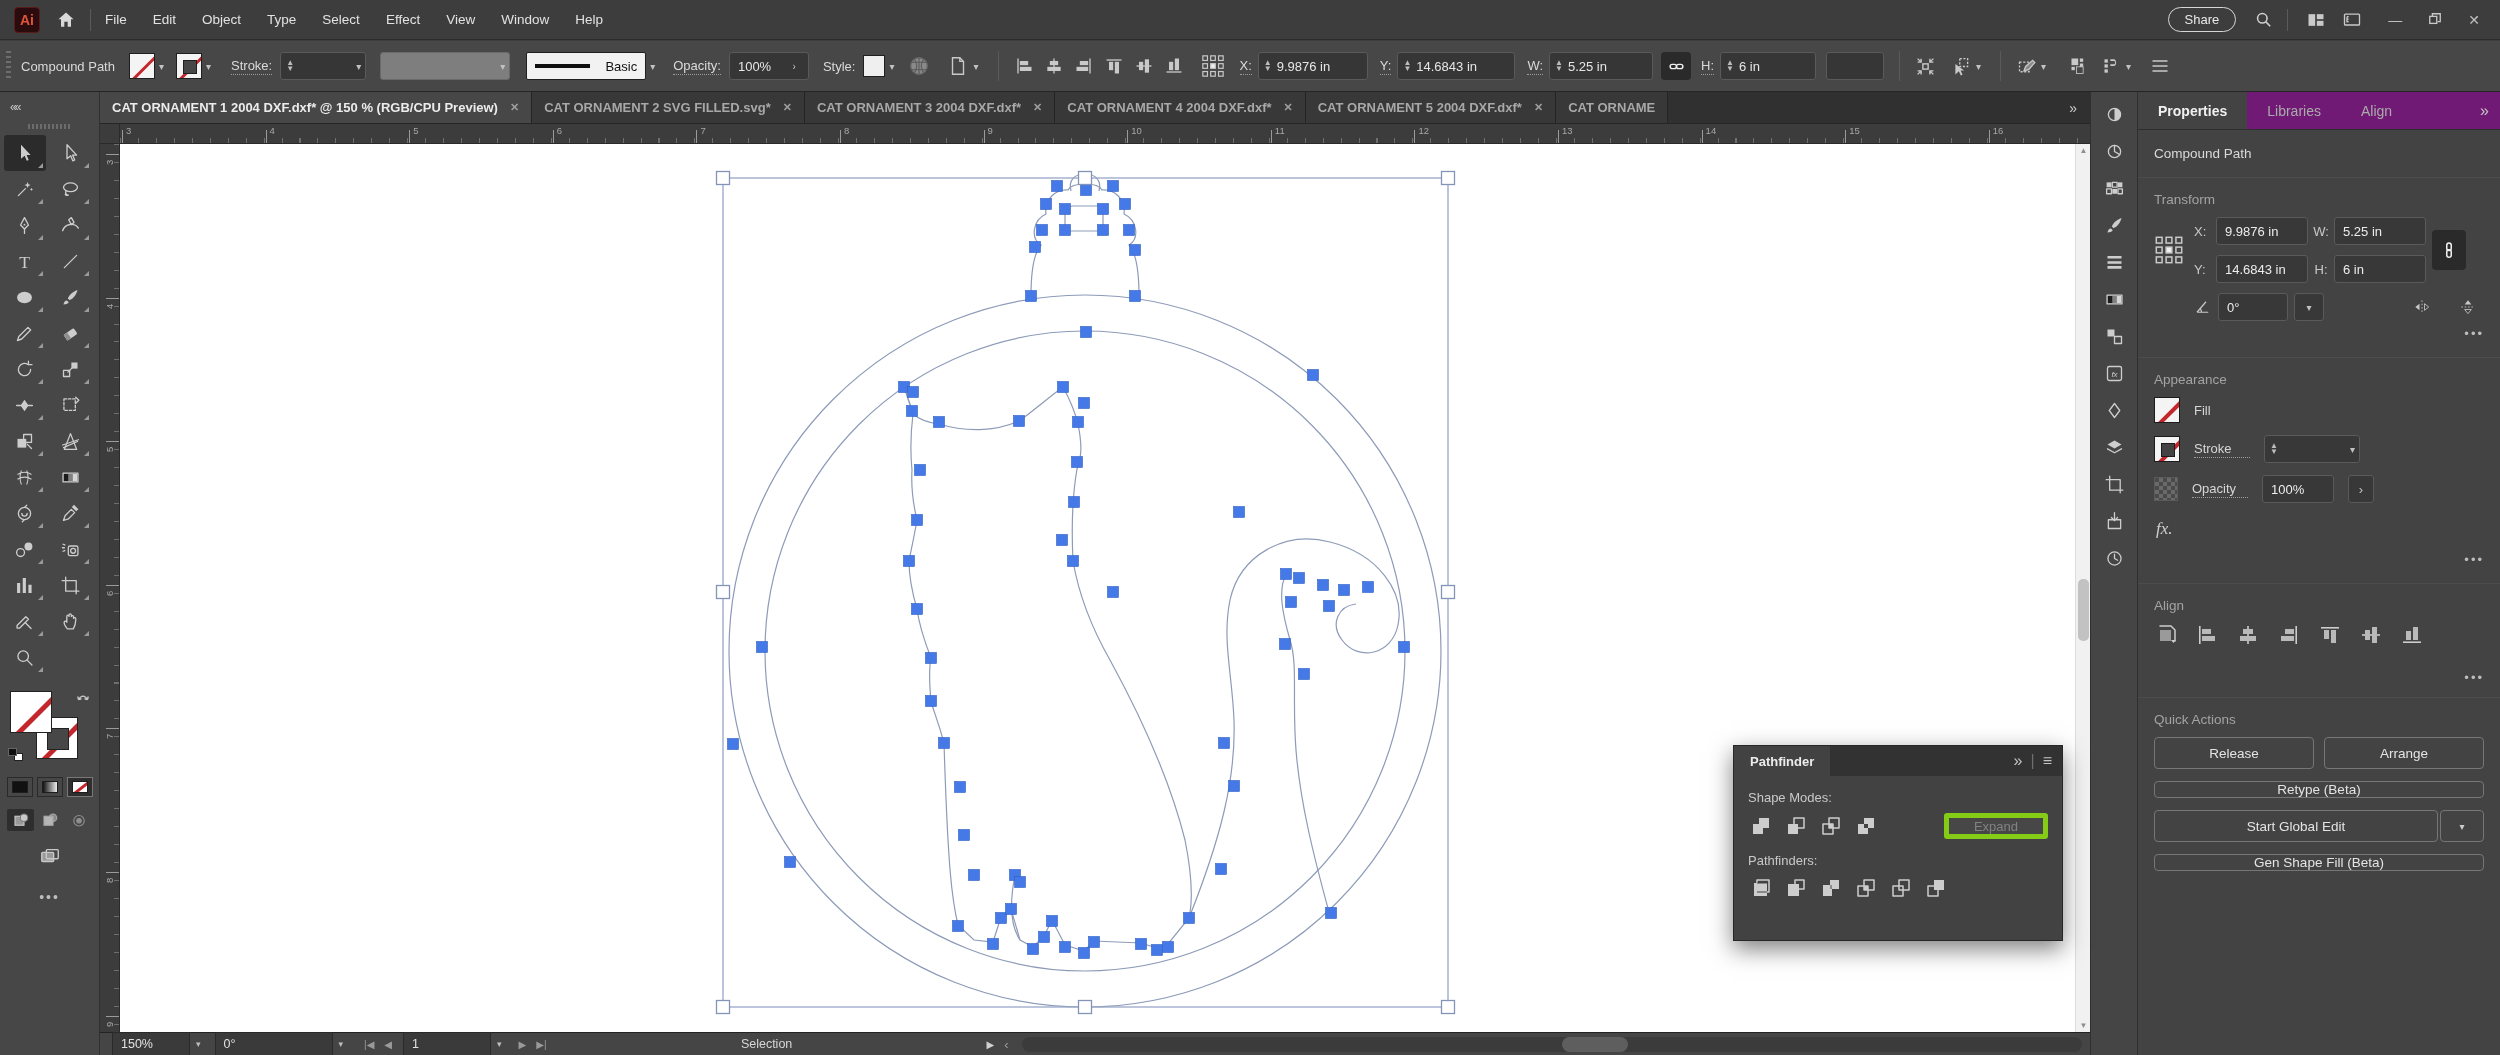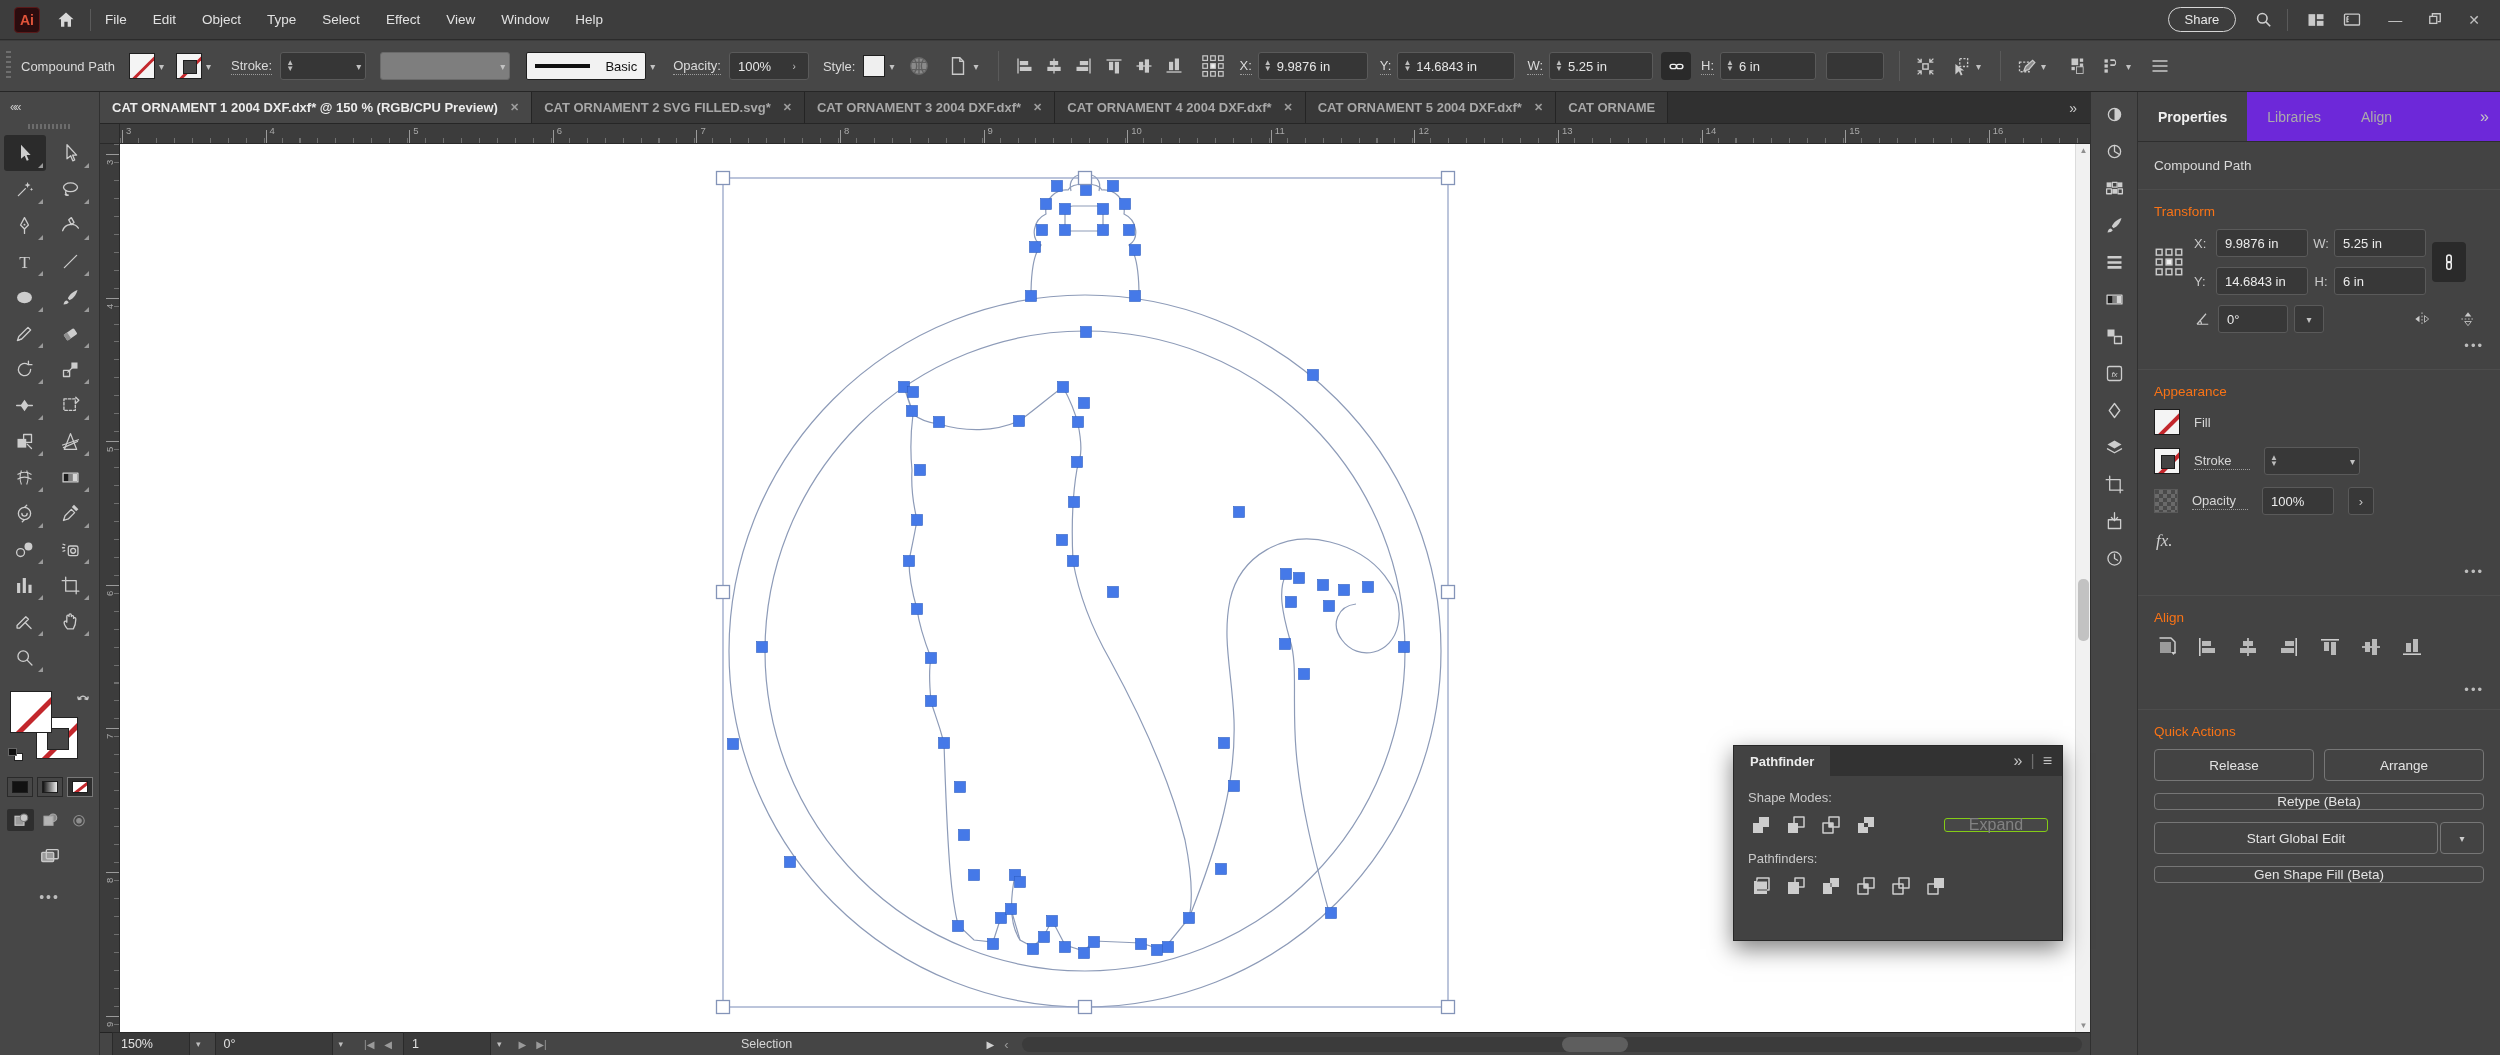--- a/index.html
+++ b/index.html
@@ -112,27 +112,27 @@
   .sb-track { flex:1; height:15px; margin:0 8px; background:#3b3b3b; border-radius:8px; position:relative; }
   .sb-thumb { position:absolute; left:540px; width:66px; height:15px; background:#5e5e5e; border-radius:8px; }
 
   
   #dock { position:absolute; left:2090px; top:92px; width:48px; height:963px; background:#454545;
     border-left:1px solid #303030; border-right:1px solid #303030; display:flex; flex-direction:column; align-items:center; padding-top:10px; gap:13px; }
   .dock-item { width:34px; height:24px; display:flex; align-items:center; justify-content:center; }
 
   
   #propspanel { position:absolute; left:2138px; top:92px; width:362px; height:963px; background:#434343; color:#d6d6d6; }
-  .pp-tabs { height:50px; background:#6d28d9; display:flex; align-items:stretch; border-bottom:1px solid #2e2e2e; }
+  .pp-tabs { height:38px; background:#701a75; display:flex; align-items:stretch; border-bottom:1px solid #2e2e2e; }
   .pp-tab { padding:0 20px; display:flex; align-items:center; font-size:14px; color:#ababab; }
   .pp-tab.active { background:#434343; color:#f0f0f0; font-weight:bold; }
   .pp-collapse { margin-left:auto; color:#c4c4c4; padding:0 12px; display:flex; align-items:center; letter-spacing:-1px; }
   .pp-section { padding:0 16px; position:relative; }
   .pp-divider { height:1px; background:#363636; border-bottom:1px solid #4d4d4d; margin:10px 0 0 0; }
-  .pp-title { font-size:13.5px; color:#f97316; padding:14px 0 10px 0; }
+  .pp-title { font-size:13.5px; color:#a3a3a3; padding:14px 0 10px 0; }
   .pp-context { font-size:13.5px; color:#d9d9d9; padding:16px 0 6px 0; }
   .pp-dots { position:absolute; right:16px; bottom:6px; color:#bdbdbd; letter-spacing:2px; font-size:13px; }
   .tf-grid { display:grid; grid-template-columns:40px 22px 92px 26px 92px 40px; align-items:center; row-gap:10px; }
   .tf-label { color:#c9c9c9; font-size:13px; }
   .pfield { background:#383838; border:1px solid #5a5a5a; border-radius:3px; height:28px; display:flex; align-items:center; padding:0 8px; font-size:13px; color:#ececec; }
   .angle-row { display:flex; align-items:center; margin-top:10px; gap:6px; }
   .ap-row { display:flex; align-items:center; gap:14px; margin-bottom:12px; }
   .ap-sw { width:26px; height:26px; background:#f4f4f4; border:1px solid #1c1c1c; position:relative; overflow:hidden; }
   .ap-sw .slash { position:absolute; left:-5px; top:11px; width:44px; height:3.5px; background:#c3272c; transform:rotate(-45deg); }
   .ap-sw.stroke::after { content:""; position:absolute; left:6px; top:6px; width:12px; height:12px; background:#434343; border:1px solid #1c1c1c; }
@@ -153,22 +153,22 @@
   
   #pathfinder { position:absolute; left:1733px; top:745px; width:330px; height:196px; background:#424242;
     border:1px solid #272727; box-shadow:0 8px 22px rgba(0,0,0,.5); z-index:20; color:#d2d2d2; }
   .pf-titlebar { height:30px; background:#323232; display:flex; align-items:stretch; }
   .pf-tab { background:#424242; display:flex; align-items:center; padding:0 16px; font-size:13px; font-weight:bold; color:#ececec; }
   .pf-right { margin-left:auto; display:flex; align-items:center; gap:8px; padding-right:10px; color:#c4c4c4; }
   .pf-body { padding:8px 14px; }
   .pf-label { font-size:13px; color:#c9c9c9; margin:6px 0 8px 0; }
   .pf-icons { display:flex; align-items:center; gap:9px; }
   .pf-btn { width:26px; height:24px; display:flex; align-items:center; justify-content:center; }
-  .pf-expand { margin-left:auto; width:104px; height:14px; background:#474747; border:1px solid #84cc16;
-    border-radius:3px; color:#828282; font-size:16px; display:flex; align-items:center; justify-content:center; }
+  .pf-expand { margin-left:auto; width:104px; height:26px; background:#474747; border:5px solid #84cc16;
+    border-radius:3px; color:#828282; font-size:13px; display:flex; align-items:center; justify-content:center; }
 
   svg { display:block; }
 </style>
 </head>
 <body>
 
 <div id="app">
 
   <header id="menubar">
     <div class="ai-logo">Ai</div>

